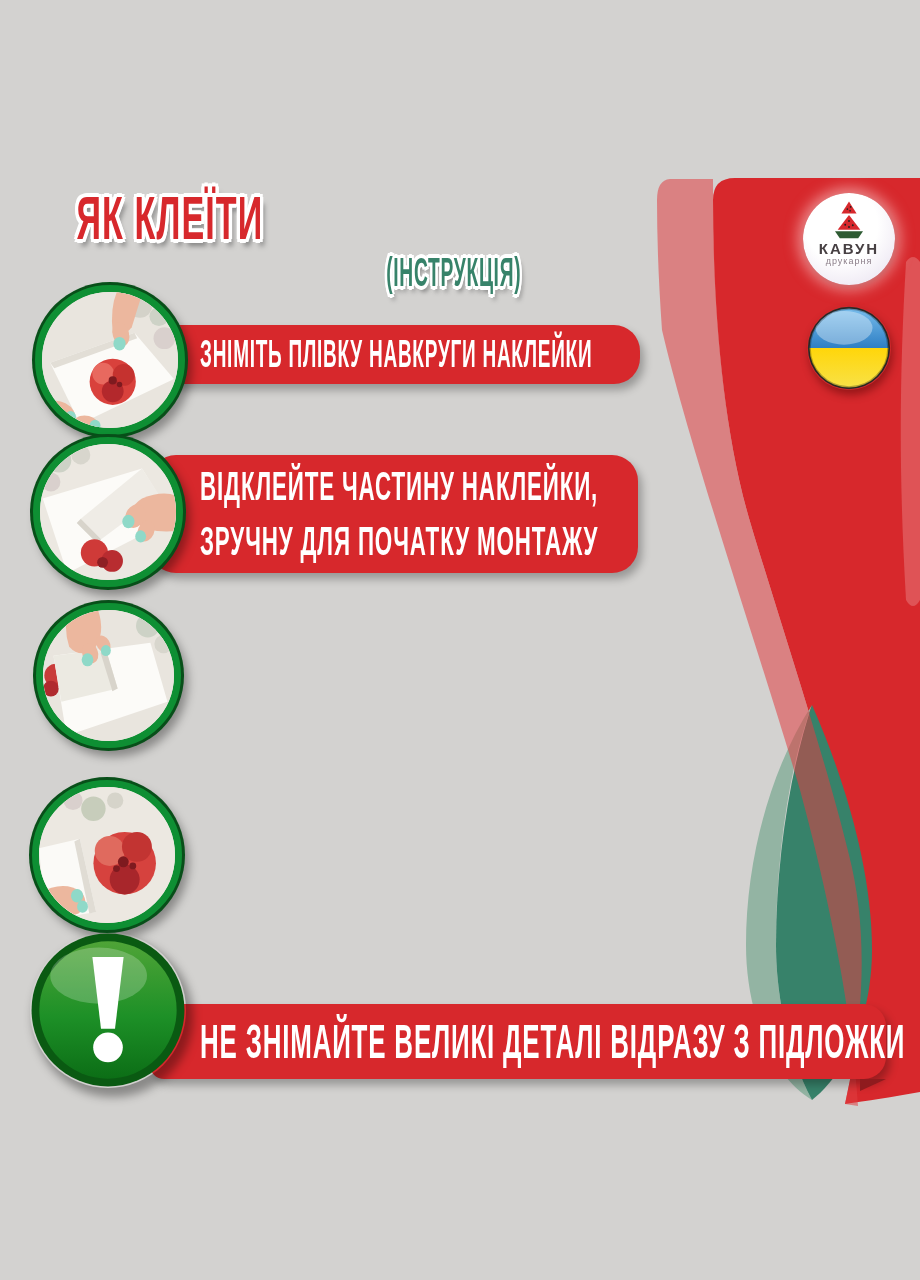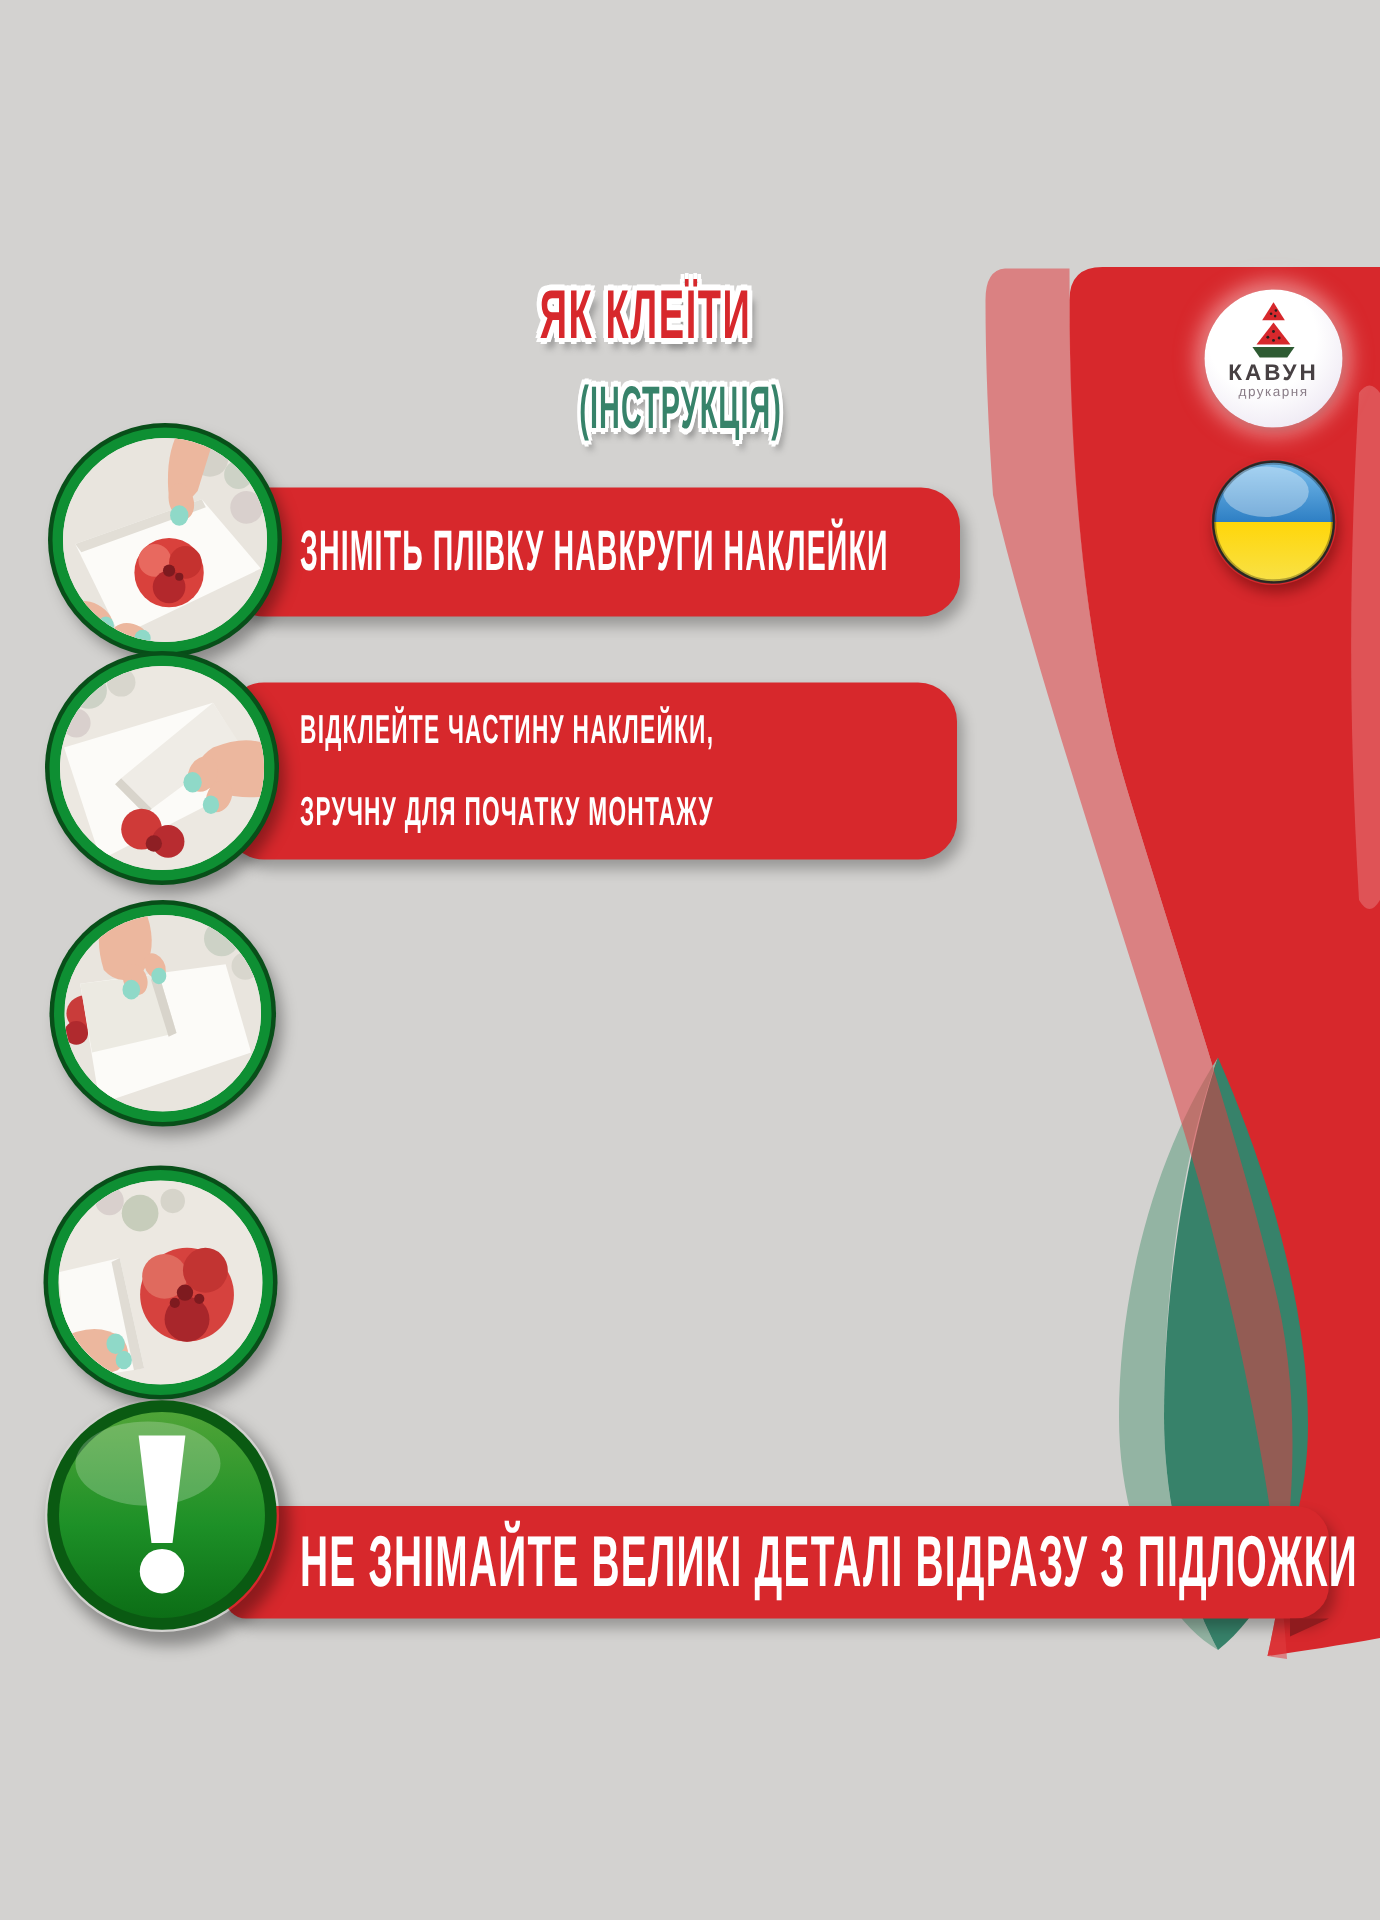--- a/index.html
+++ b/index.html
@@ -6,22 +6,22 @@
   .poster{
     position:relative;width:920px;height:1280px;margin:0 auto;
     background:#d3d2d0;overflow:hidden;
     font-family:"Liberation Sans",sans-serif;
   }
   svg{display:block;}
   
   .decor{position:absolute;left:0;top:0;z-index:1;}
   
   .title{
-    position:absolute;left:0;top:182px;width:860px;text-align:center;z-index:3;
-    font-weight:bold;font-size:46px;color:#d7282c;letter-spacing:2px;white-space:nowrap;
+    position:absolute;left:0;top:182px;width:860px;text-align:left;z-index:3;
+    font-weight:bold;font-size:62px;color:#d7282c;letter-spacing:2px;white-space:nowrap;
   }
   .title .tx{display:inline-block;transform:scaleX(.55);transform-origin:50% 50%;
     text-shadow:-5px -3px 0 #fff,5px -3px 0 #fff,-5px 3px 0 #fff,5px 3px 0 #fff,
       -6px 0 0 #fff,6px 0 0 #fff,0 -4px 0 #fff,0 4px 0 #fff,
       7px 7px 7px rgba(110,110,110,.8);}
   .subtitle{
     position:absolute;left:0;top:250px;width:860px;text-align:center;z-index:3;
     font-weight:bold;font-size:40px;color:#37836a;letter-spacing:1.5px;white-space:nowrap;padding-left:24px;
   }
   .subtitle .tx{display:inline-block;transform:scaleX(.48);transform-origin:50% 50%;
@@ -47,23 +47,23 @@
     position:absolute;z-index:2;background:#d7282c;border-radius:26px;
     box-shadow:4px 6px 9px rgba(0,0,0,.28);
     display:flex;flex-direction:column;justify-content:center;
     padding-left:50px;box-sizing:border-box;z-index:3;
   }
   .banner .bl{
     display:inline-block;color:#fff;font-weight:bold;white-space:nowrap;
     letter-spacing:1.5px;transform-origin:0 50%;
   }
   .banner .bl:empty{display:none;}
-  .b1{left:150px;top:325px;width:490px;height:86px;font-size:38px;}
+  .b1{left:150px;top:325px;width:490px;height:59px;font-size:38px;}
   .b1 .bl{transform:scaleX(.50);}
-  .b2{left:150px;top:455px;width:488px;height:118px;font-size:27px;}
+  .b2{left:150px;top:455px;width:488px;height:118px;font-size:40px;}
   .b2 .bl{transform:scaleX(.56);line-height:55px;}
   .b3{left:150px;top:639px;width:340px;height:76px;font-size:40px;}
   .b3 .bl{transform:scaleX(.56);}
   .b4{left:150px;top:783px;width:590px;height:134px;font-size:40px;}
   .b4 .bl{transform:scaleX(.58);line-height:60px;}
   .b5{left:150px;top:968px;width:736px;height:75px;font-size:48px;border-radius:14px 22px 22px 14px;margin-top:36px;}
   .b5 .bl{transform:scaleX(.54);}
   .fold{
     position:absolute;right:0;bottom:-12px;width:0;height:0;
     border-top:12px solid #8f1b1e;border-right:26px solid transparent;

